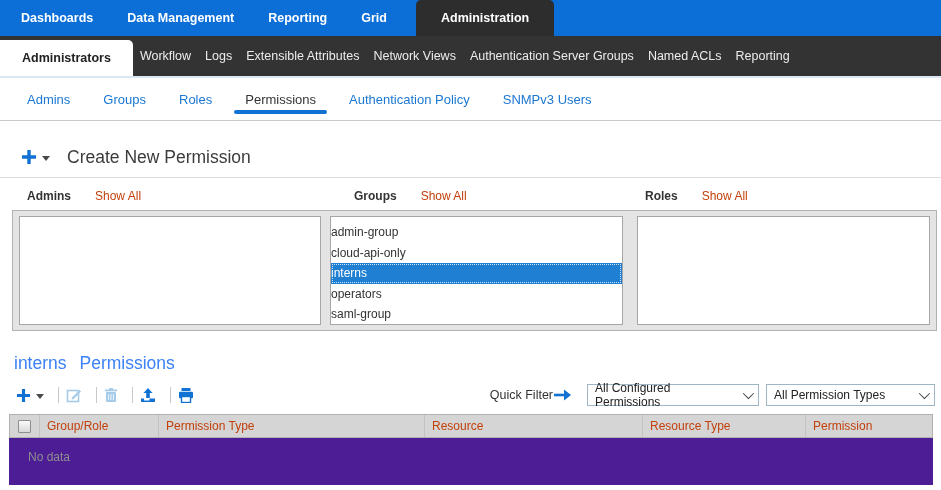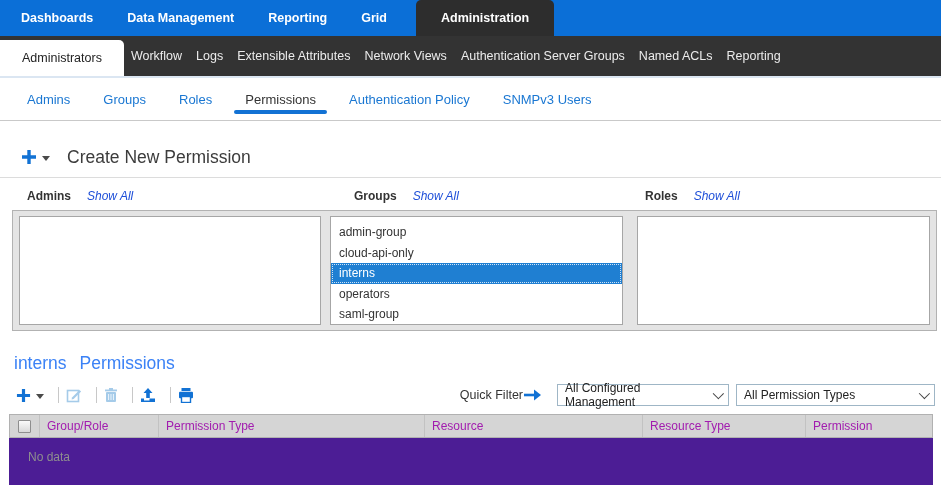--- a/index.html
+++ b/index.html
@@ -13,21 +13,21 @@
   
   .topnav { height:36px; background:#0b6fd7; display:flex; align-items:stretch; padding-left:4px; }
   .topnav .nav-item { display:flex; align-items:center; padding:0 17px; color:#fff;
     font-size:12.5px; font-weight:bold; cursor:pointer; }
   .topnav .nav-item.active { background:#2d2d2d; border-radius:5px 5px 0 0; margin-left:12px; padding:0 25px; }
 
   
   .subnav { height:40px; background:#333333; display:flex; align-items:stretch; }
   .subnav .sub-item { display:flex; align-items:center; padding:0 7px; color:#ececec; font-size:12.5px; cursor:pointer; }
   .subnav .sub-item.active { align-self:flex-end; height:36px; background:#ffffff; color:#222;
-    font-weight:normal; border-radius:0 5px 0 0; padding:0 22px; }
+    font-weight:bold; border-radius:0 5px 0 0; padding:0 22px; }
 
   
   .tabsrow { height:45px; background:#fff; border-top:2px solid #dbe6f2; border-bottom:1px solid #c9c9c9;
     display:flex; align-items:stretch; padding-left:27px; }
   .tab { display:flex; align-items:center; margin-right:33px; font-size:13px; color:#1a77d2;
     position:relative; cursor:pointer; }
   .tab.active { color:#333; }
   .tab.active::after { content:""; position:absolute; left:-11px; right:-11px; bottom:6px; height:4px;
     background:#1272d4; border-radius:2px; }
 
@@ -35,53 +35,53 @@
   .create-row { display:flex; align-items:center; padding:25px 0 0 21px; height:47px; }
   .icon-btn { display:flex; align-items:center; cursor:pointer; }
   .caret { width:0; height:0; border-left:4px solid transparent; border-right:4px solid transparent;
     border-top:5px solid #4a4a4a; margin-left:5px; margin-top:2px; }
   .create-title { margin-left:17px; font-size:17.5px; color:#3c3c3c; }
   .hr1 { border:none; border-top:1px solid #dcdcdc; margin:9px 0 0 0; }
 
   
   .pickers { position:relative; height:153px; margin-top:8px; }
   .picker-label { position:absolute; top:3px; font-size:12px; color:#333; font-weight:bold; }
-  .show-all { font-weight:normal; color:#1d4ed8; margin-left:16px; cursor:pointer;font-style:italic; }
+  .show-all { font-weight:normal; color:#c2410c; margin-left:24px; cursor:pointer; }
   .picker-panel { position:absolute; top:24px; left:12px; width:925px; height:121px;
     background:#e4e4e4; border:1px solid #b2b2b2; }
   .listbox { position:absolute; top:5px; height:109px; background:#fff; border:1px solid #a6a6a6; overflow:hidden; }
   .lb1 { left:6px;  width:302px; }
   .lb2 { left:317px; width:293px; }
   .lb3 { left:624px; width:293px; }
   .listbox .lb-inner { padding-top:5px; }
-  .lb-item { height:20.5px; line-height:20.5px; padding-left:8px; font-size:12px; color:#333; cursor:pointer; }
+  .lb-item { height:20.5px; line-height:20.5px; font-size:12px; color:#333; cursor:pointer; }
   .lb-item.selected { background:#1f7fd2; color:#fff; outline:1px dotted #cfe4f7; outline-offset:-2px; }
 
   
   .perm-head { margin:14px 0 0 14px; font-size:17.5px; color:#3b82f6; height:22px; }
   .perm-head .suffix { margin-left:13px; }
 
   .toolbar-row { display:flex; align-items:center; margin:8px 6px 0 16px; height:24px; }
   .tool { display:flex; align-items:center; margin-right:7px; cursor:pointer; }
   .tool.disabled { cursor:default; }
   .tsep { width:1px; height:16px; background:#c8c8c8; margin:0 7px; }
   .spacer { flex:1; }
   .qf-label { font-size:12.5px; color:#333; margin-right:0; }
   .qf-arrow { margin-right:14px; display:flex; align-items:center; }
   .select { height:22px; background:#fff; border:1px solid #9fb6c6; display:flex; align-items:center;
     justify-content:space-between; font-size:12px; color:#222; padding:0 7px; cursor:pointer; }
   .sel1 { width:172px; margin-right:7px; }
-  .sel2 { width:199px; }
+  .sel2 { width:169px; }
   .chev { width:8px; height:8px; border-right:1.6px solid #444; border-bottom:1.6px solid #444;
     transform:rotate(45deg) translateY(-2px); margin-left:6px; }
 
   
   .grid { margin:7px 6px 0 9px; width:924px; }
   .grid-header { display:flex; align-items:stretch; height:24px; background:#d5d5d5;
-    border:1px solid #b1b1b1; font-size:12px; color:#a21caf; }
+    border:1px solid #b1b1b1; font-size:12px; color:#c2410c; }
   .th { display:flex; align-items:center; padding-left:7px; border-left:1px solid #c2c2c2; }
   .th-cb { width:29px; border-left:none; justify-content:center; padding-left:0; }
   .th-grouprole { width:119px; }
   .th-permtype { width:218px; }
   .th-resource { width:218px;margin-left:48px; }
   .th-restype { width:163px; }
   .th-perm { flex:1; }
   .checkbox { width:13px; height:13px; border:1px solid #8e8e8e; border-radius:1px;
     background:linear-gradient(#fafafa,#d9d9d9); cursor:pointer; }
   .grid-body { height:47px; background:#4c1d95; }
@@ -215,21 +215,21 @@
   <span class="spacer"></span>
 
   <span class="qf-label">Quick Filter</span>
   <span class="qf-arrow">
     <svg width="20" height="14" viewBox="0 0 20 14">
         <path d="M1 7h13" stroke="#1272d4" stroke-width="2.6" fill="none"></path>
         <path d="M11 1.5 18 7l-7 5.5z" fill="#1272d4"></path>
       </svg>
   </span>
   <span class="select sel1">
-    <span>All Configured Management</span>
+    <span>All Configured Permissions</span>
     <span class="chev"></span>
   </span>
   <span class="select sel2">
     <span>All Permission Types</span>
     <span class="chev"></span>
   </span>
 </div>
 
 <div class="grid">
   <div class="grid-header">

